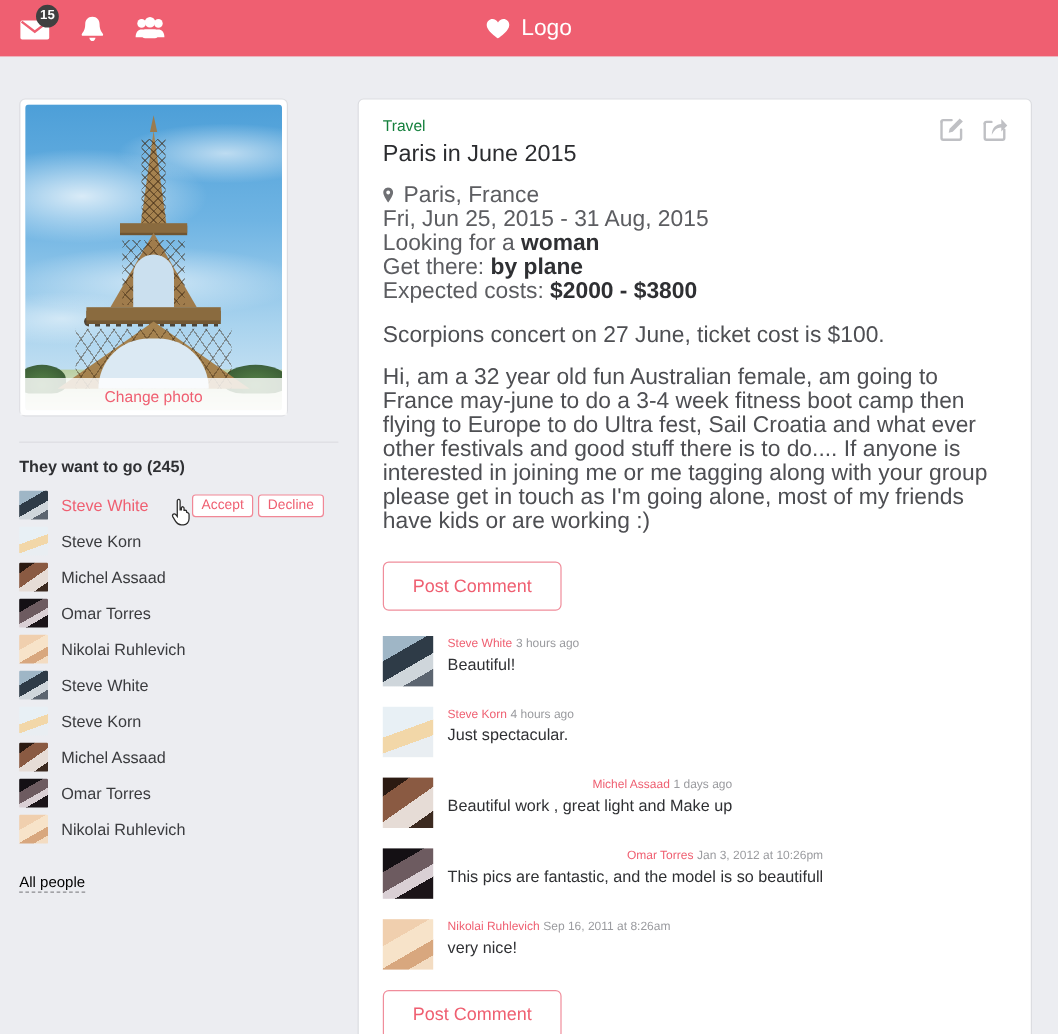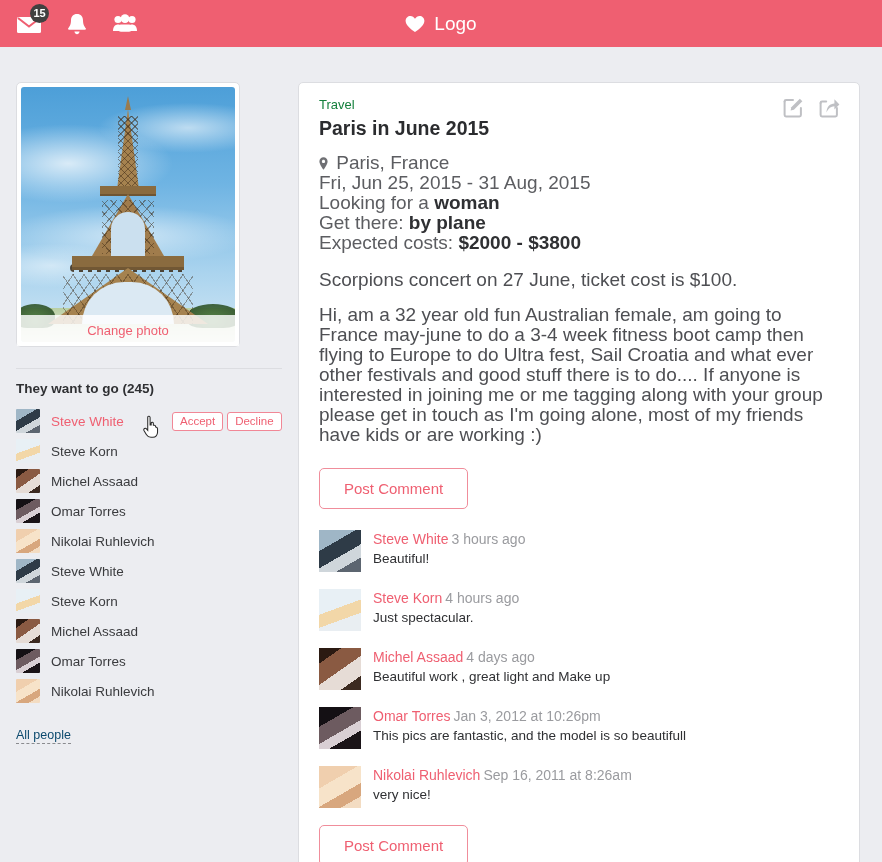--- a/index.html
+++ b/index.html
@@ -210,36 +210,36 @@
     height: 30px;
     position: relative;
   }
   .av {
     width: 24px; height: 24px; flex: 0 0 24px;
     border-radius: 1px;
     background-size: cover;
   }
   .person-name { font-size: 13.5px; color: #3a3b3e; cursor: pointer; }
   .person.active .person-name { color: #ef5f71; }
-  .btn-group { position: absolute; left: 156px; display: flex; gap: 4px; }
+  .btn-group { position: absolute; left: 144px; display: flex; gap: 4px; }
   .mini-btn {
     border: 1px solid #f18796;
     color: #ef5f71;
     background: #fff;
     border-radius: 3px;
     font-size: 11.5px;
     padding: 2px 7px;
     font-family: "Liberation Sans", sans-serif;
     cursor: pointer;
     line-height: 13px;
   }
   .all-people {
     margin-top: 22px;
     font-size: 12.5px;
-    color: #0c4a6e;
+    color: #000000;
     border-bottom: 1px dashed #8a8b8f;
     display: inline-block;
     cursor: pointer;
     padding-bottom: 1px;
   }
 
   
   .av-a { background: linear-gradient(150deg,#9fb6c6 0 32%,#2e3b47 32% 58%,#cfd6db 58% 78%,#5c6570 78% 100%); }
   .av-b { background: linear-gradient(160deg,#e8f0f5 0 45%,#f2d7a8 45% 68%,#e9eef2 68% 100%); }
   .av-c { background: linear-gradient(145deg,#2b1a12 0 22%,#8a5a42 22% 52%,#e6dcd6 52% 80%,#3c2a20 80% 100%); }
@@ -256,21 +256,21 @@
     position: relative;
   }
   .post-top-icons {
     position: absolute; top: 13px; right: 19px;
     display: flex; gap: 14px;
   }
   .top-icon { cursor: pointer; width: 22px; height: 22px; }
   .cat { font-size: 13px; color: #15803d; }
   .post-title {
     font-size: 19.5px; color: #2b2c2f;
-    font-weight: bold;
+    font-weight: normal;
     margin: 5px 0 13px 0;
   }
   .meta { font-size: 19px; color: #5c5d61; line-height: 20px; }
   .meta b { color: #2f3033; }
   .meta .pin { margin-right: 3px; }
   .para {
     font-size: 19px; color: #4e4f53; line-height: 20px;
     margin-top: 17px;
   }
   .para2 { margin-top: 15px; }
@@ -284,21 +284,21 @@
     font-size: 15px;
     padding: 11px 24px;
     font-family: "Liberation Sans", sans-serif;
     cursor: pointer;
   }
 
   .comments { margin-top: 21px; }
   .comment { display: flex; gap: 12px; margin-bottom: 17px; }
   .c-av { width: 42px; height: 42px; flex: 0 0 42px; }
   .c-body { padding-top: 1px; }
-  .c-head { font-size: 14px; }
+  .c-head { font-size: 10px; text-align: right; }
   .c-author { color: #ef5f71; cursor: pointer; }
   .c-time { color: #9a9b9f; margin-left: 3px; }
   .c-text { font-size: 13.5px; color: #2f3033; margin-top: 4px; }
   .bottom-btn-wrap { margin-top: 4px; }
 </style>
 </head>
 <body>
 
 <div class="topbar">
   <div class="topbar-left">
@@ -482,21 +482,21 @@
           <div class="comment">
             <div class="c-av av-b"></div>
             <div class="c-body">
               <div class="c-head"><span class="c-author">Steve Korn</span><span class="c-time">4 hours ago</span></div>
               <div class="c-text">Just spectacular.</div>
             </div>
           </div>
           <div class="comment">
             <div class="c-av av-c"></div>
             <div class="c-body">
-              <div class="c-head"><span class="c-author">Michel Assaad</span><span class="c-time">4 days ago</span></div>
+              <div class="c-head"><span class="c-author">Michel Assaad</span><span class="c-time">1 days ago</span></div>
               <div class="c-text">Beautiful work , great light and Make up</div>
             </div>
           </div>
           <div class="comment">
             <div class="c-av av-d"></div>
             <div class="c-body">
               <div class="c-head"><span class="c-author">Omar Torres</span><span class="c-time">Jan 3, 2012 at 10:26pm</span></div>
               <div class="c-text">This pics are fantastic, and the model is so beautifull</div>
             </div>
           </div>

